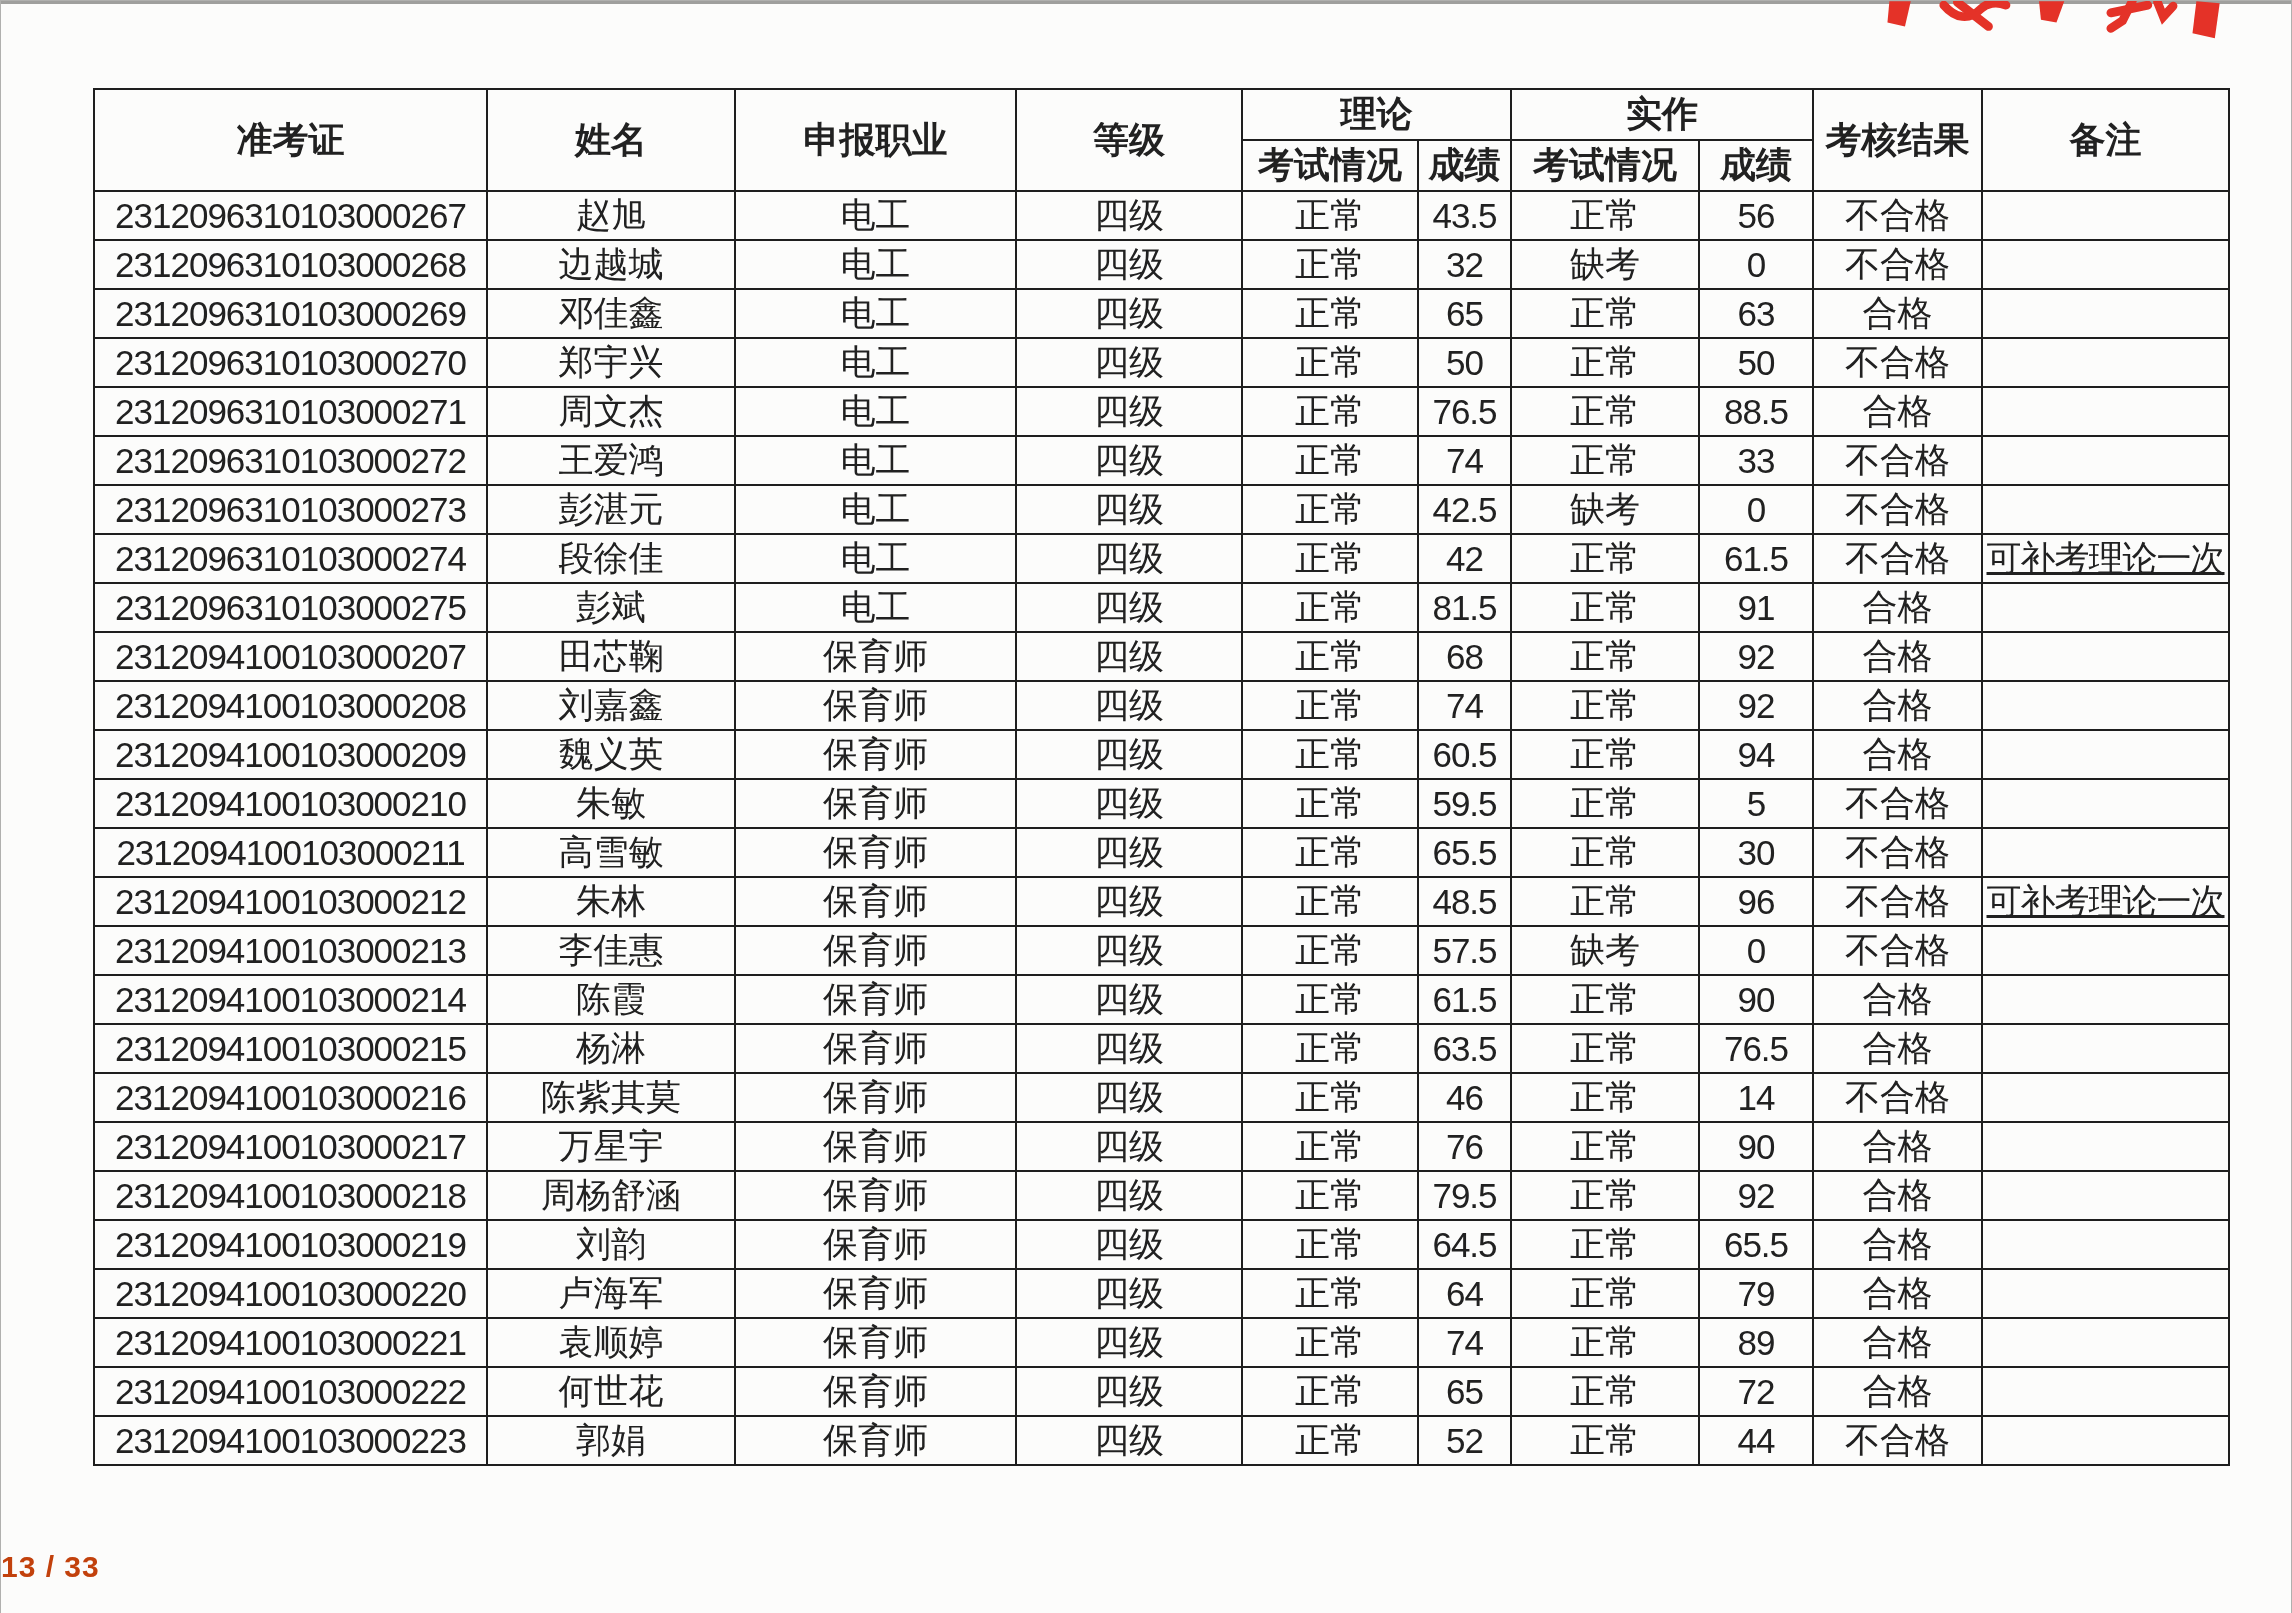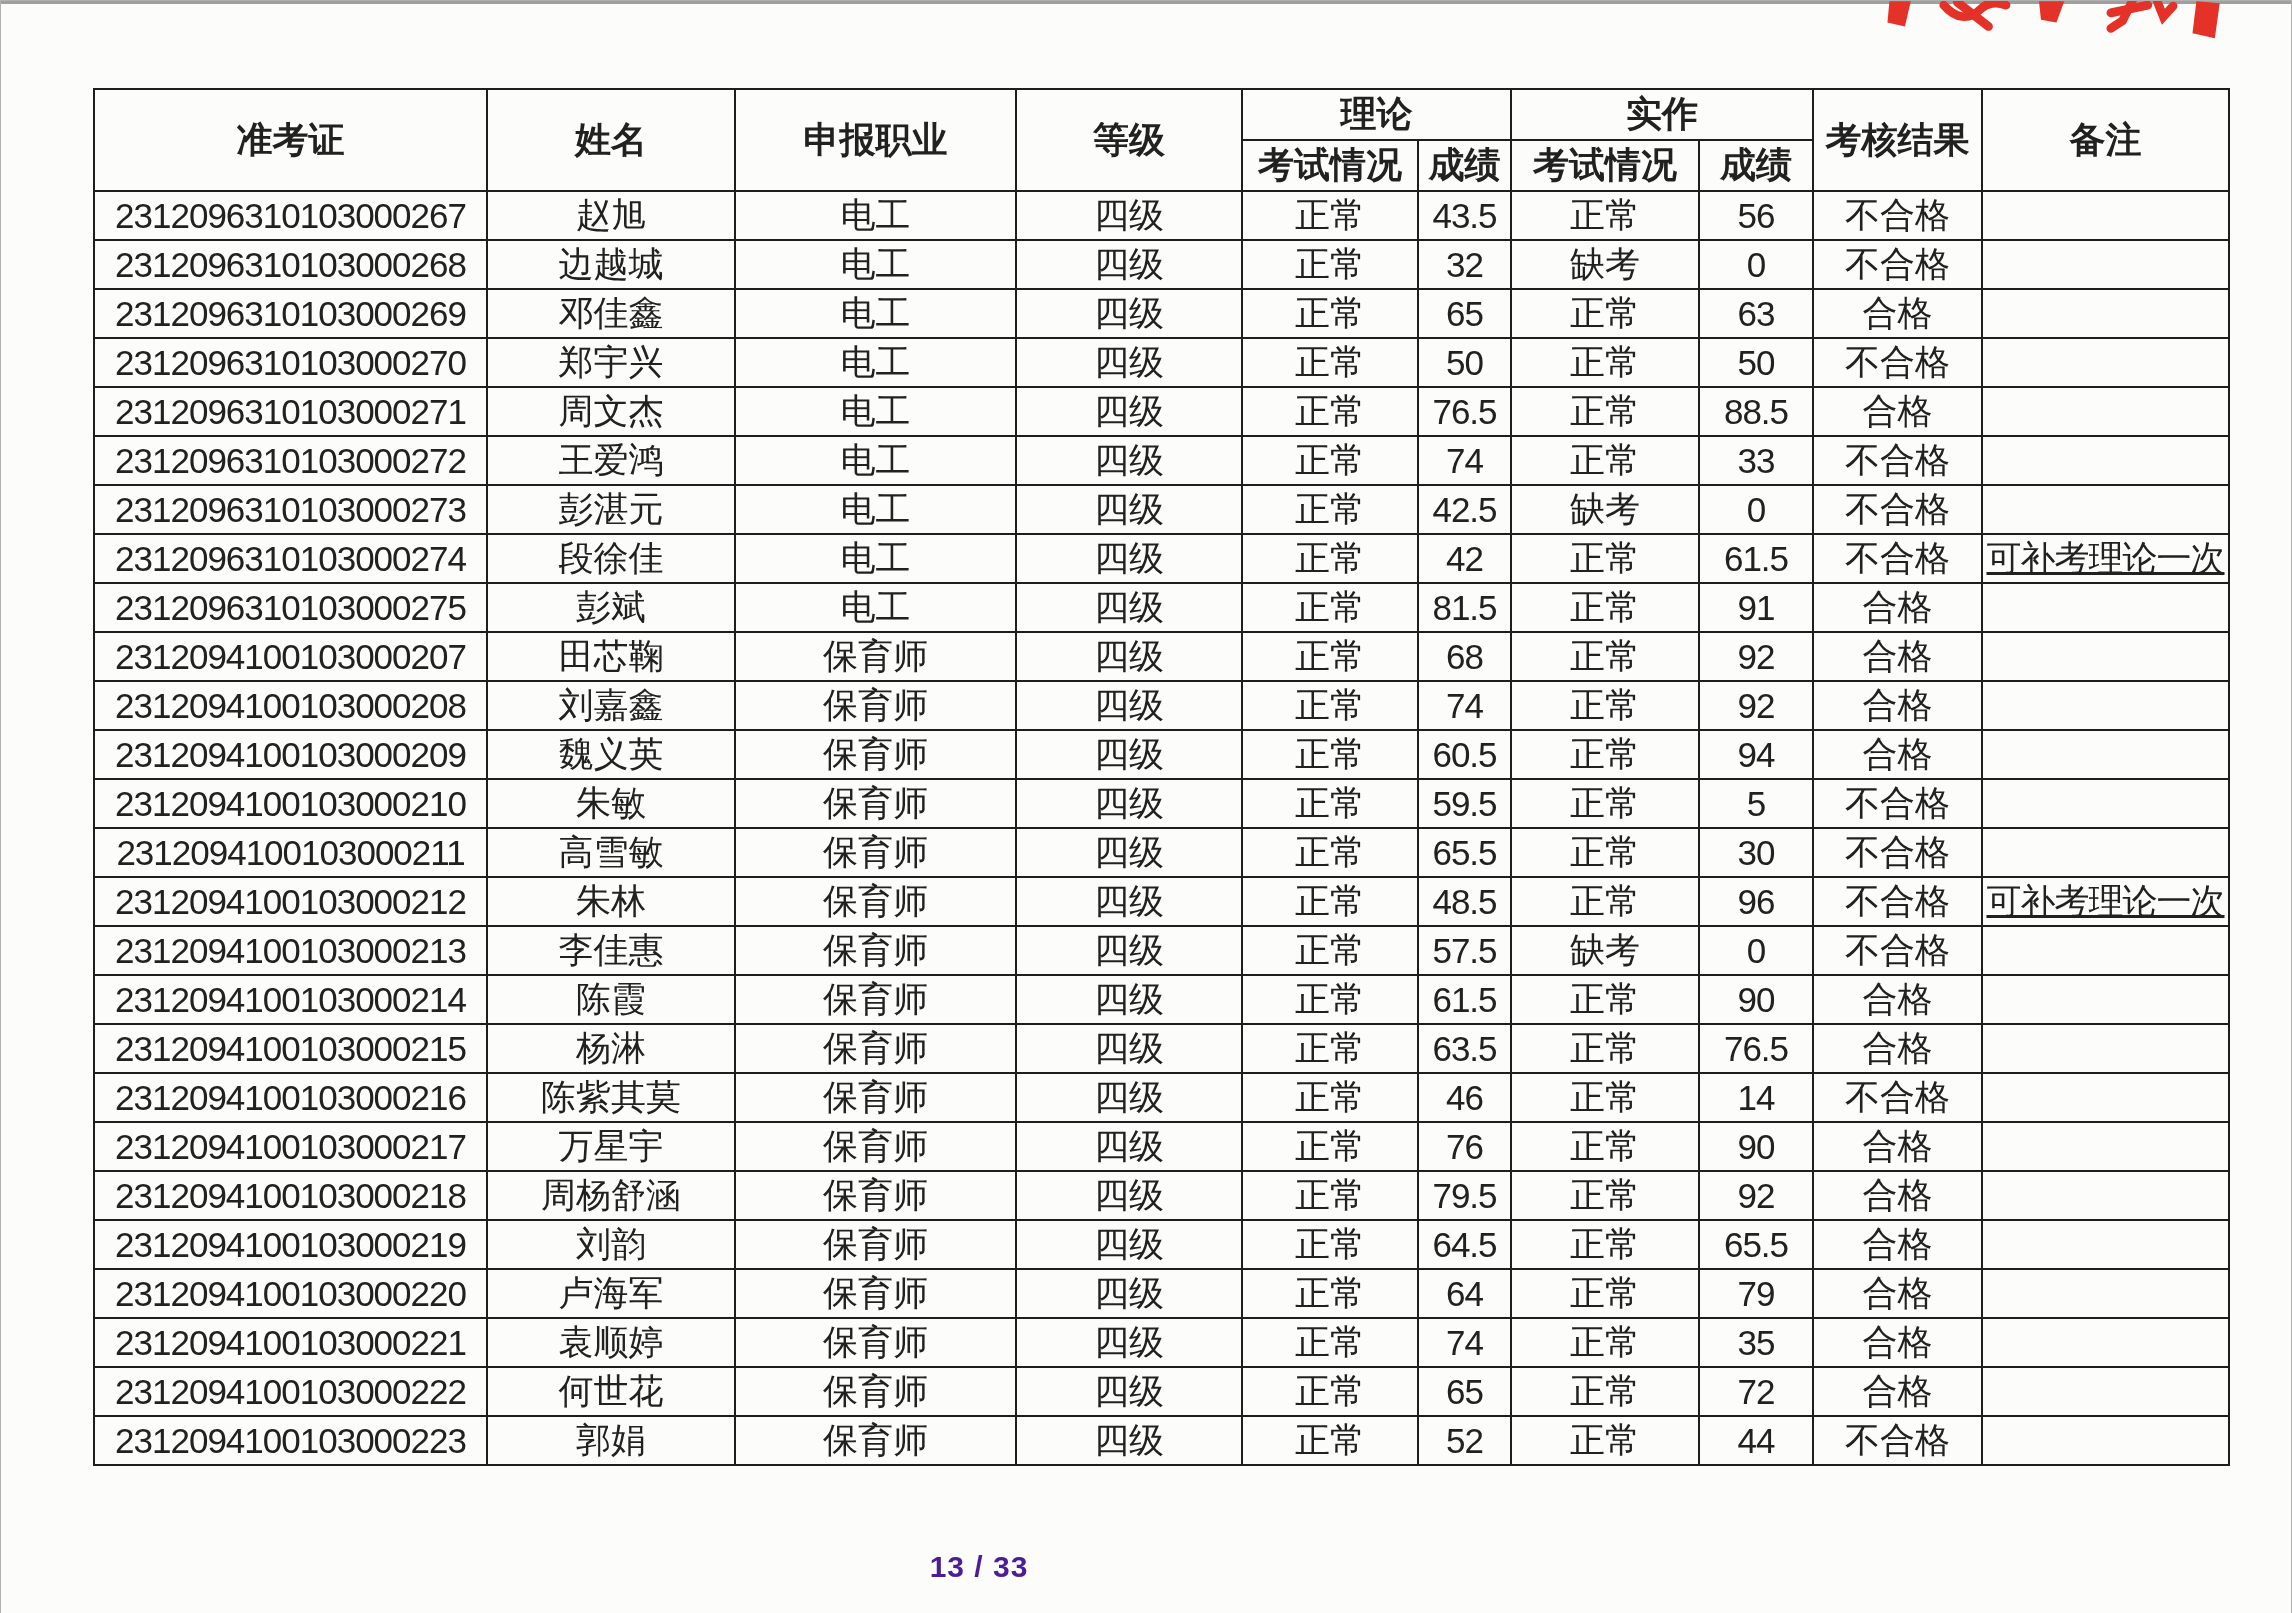--- a/index.html
+++ b/index.html
@@ -63,25 +63,25 @@
     font-size: 37px;
     letter-spacing: -1px;
     font-family: "Liberation Sans", "DejaVu Sans", sans-serif;
   }
   td.remark { font-size: 32px; letter-spacing: -1px; text-decoration: underline; }
   .page-number {
     position: absolute;
     left: 0;
     top: 1549px;
     width: 1956px;
-    text-align: center;
+    text-align: left;
     font-size: 30px;
     font-weight: bold;
     letter-spacing: 1px;
-    color: #4c1d95;
+    color: #c2410c;
   }
 </style>
 </head>
 <body>
 
 <div class="page">
   <div class="scan-top-edge"></div>
 
   <svg class="red-marks" viewBox="0 0 420 50" xmlns="http://www.w3.org/2000/svg">
     <g fill="#e43228" stroke="none">
@@ -407,21 +407,21 @@
       <td class="remark"></td>
     </tr>
         <tr>
       <td class="num">2312094100103000221</td>
       <td>袁顺婷</td>
       <td>保育师</td>
       <td>四级</td>
       <td>正常</td>
       <td class="num">74</td>
       <td>正常</td>
-      <td class="num">35</td>
+      <td class="num">89</td>
       <td>合格</td>
       <td class="remark"></td>
     </tr>
         <tr>
       <td class="num">2312094100103000222</td>
       <td>何世花</td>
       <td>保育师</td>
       <td>四级</td>
       <td>正常</td>
       <td class="num">65</td>

